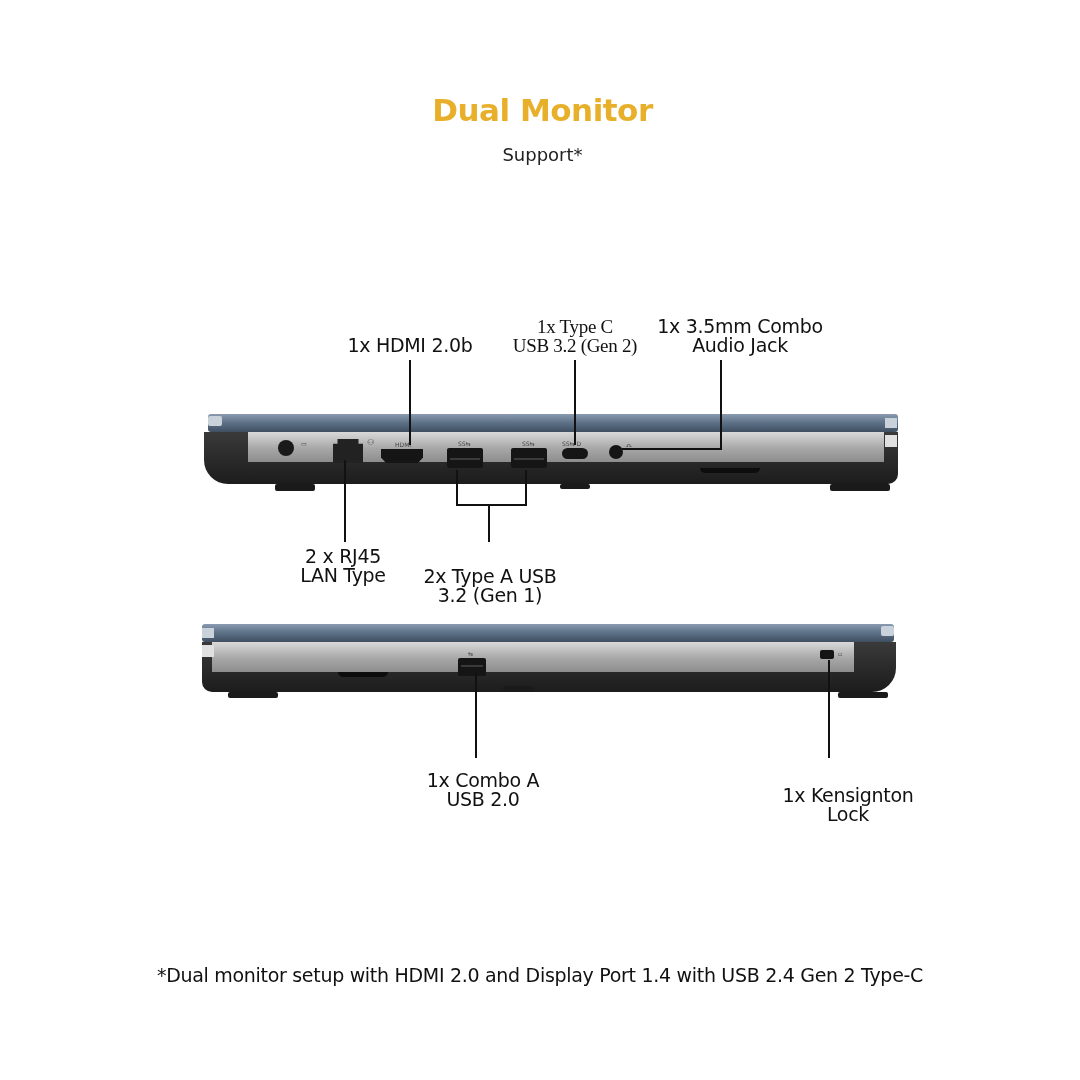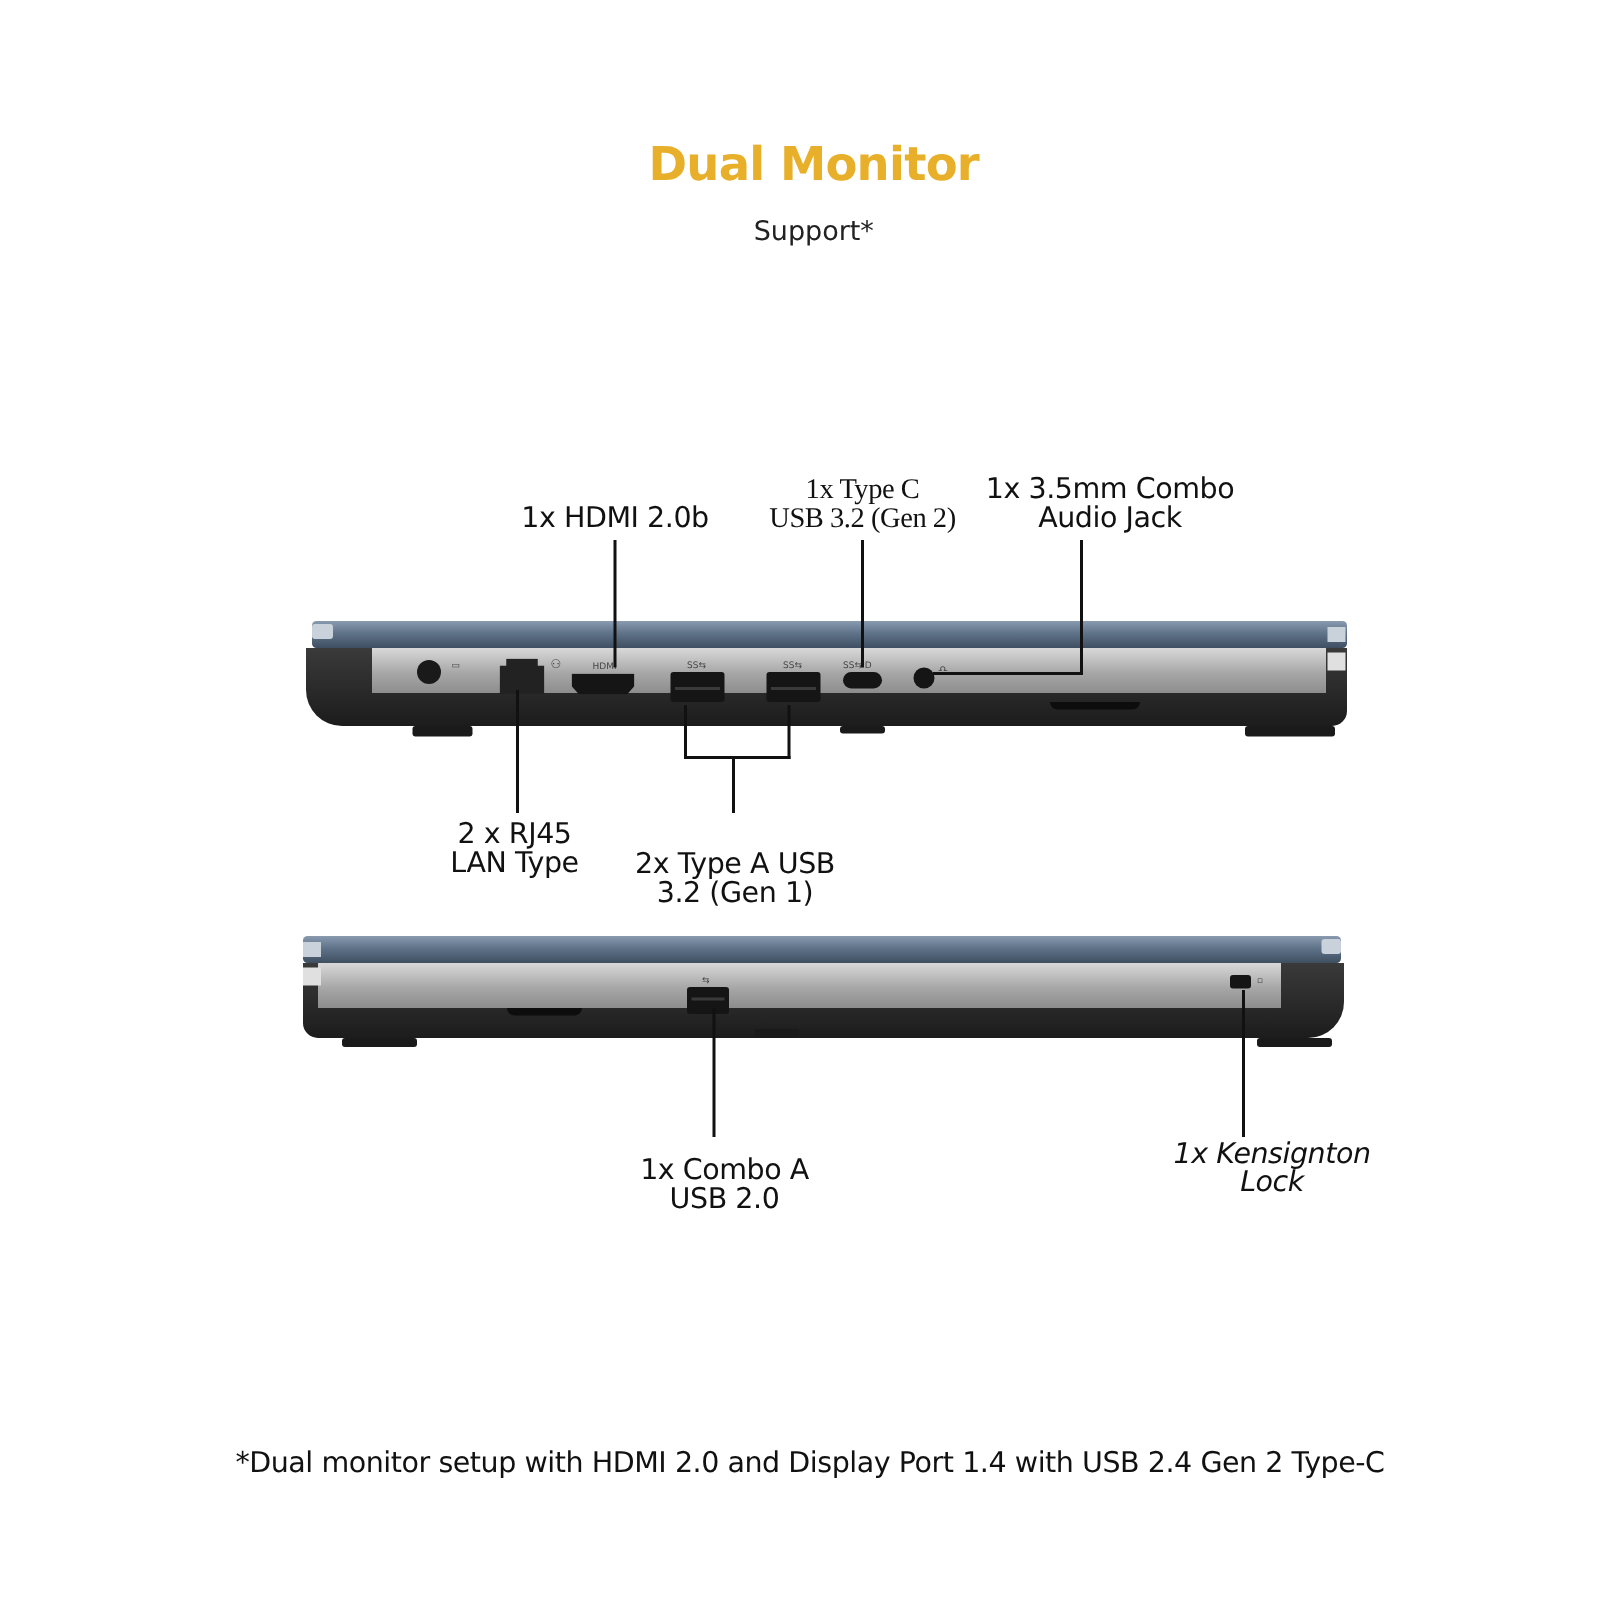--- a/index.html
+++ b/index.html
@@ -117,18 +117,18 @@
   <div class="tiny" style="left:640px; top:30px;">▫</div>
 </div>
 
 <div class="abs line" style="left:475px; top:672px; width:2px; height:86px;"></div>
 <div class="abs line" style="left:828px; top:660px; width:2px; height:98px;"></div>
 
 <div class="abs label" style="left:408px; top:771px; width:150px;">
   <div>1x Combo A</div>
   <div>USB 2.0</div>
 </div>
-<div class="abs label" style="left:768px; top:760px; width:160px;font-style:italic;">
+<div class="abs label" style="left:768px; top:786px; width:160px;">
   <div>1x Kensignton</div>
   <div>Lock</div>
 </div>
 
 <div class="abs footnote">*Dual monitor setup with HDMI 2.0 and Display Port 1.4 with USB 2.4 Gen 2 Type-C</div>
 
 </body></html>

